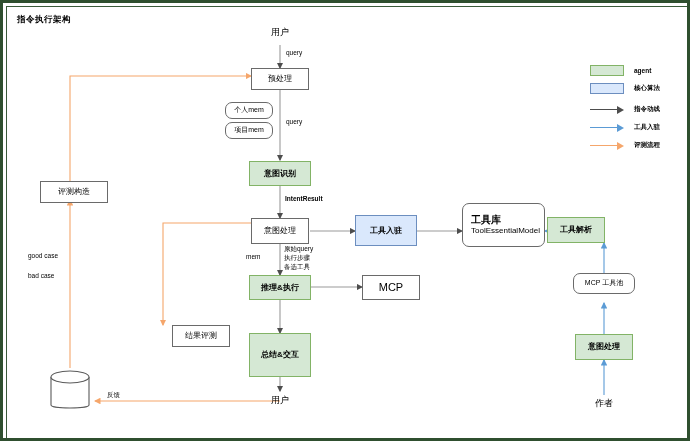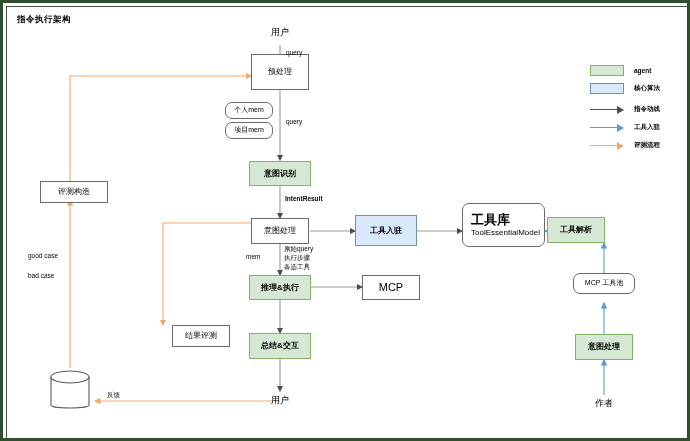--- a/index.html
+++ b/index.html
@@ -101,42 +101,42 @@
     <g stroke="#f5a66b" stroke-width="1.1" fill="none" marker-end="url(#ao)">
       <path d="M67,178 L67,73 L248,73"></path>
       <path d="M67,365 L67,197"></path>
       <path d="M248,220 L160,220 L160,322"></path>
       <path d="M277,398 L236,398 L92,398"></path>
     </g>
   </svg>
 
   <div class="node plain" style="left:255px;top:22px;width:44px;height:16px;">用户</div>
 
-  <div class="node" style="left:248px;top:51px;width:58px;height:36px;">预处理</div>
+  <div class="node" style="left:248px;top:65px;width:58px;height:22px;">预处理</div>
 
   <div class="node round" style="left:222px;top:99px;width:48px;height:17px;font-size:7px;">个人mem</div>
 
   <div class="node round" style="left:222px;top:119px;width:48px;height:17px;font-size:7px;">项目mem</div>
 
   <div class="node green" style="left:246px;top:158px;width:62px;height:25px;">意图识别</div>
 
   <div class="node" style="left:248px;top:215px;width:58px;height:26px;">意图处理</div>
 
   <div class="node blue" style="left:352px;top:212px;width:62px;height:31px;">工具入驻</div>
 
   <div class="node round" style="left:459px;top:200px;width:83px;height:44px;justify-content:center;">
-    <div style="font-weight:bold;font-size:13px;align-self:flex-start;margin-left:8px;">工具库</div>
+    <div style="font-weight:bold;font-size:10px;align-self:flex-start;margin-left:8px;">工具库</div>
     <div class="sub" style="align-self:flex-start;margin-left:8px;">ToolEssentialModel</div>
   </div>
 
   <div class="node green" style="left:246px;top:272px;width:62px;height:25px;">推理&amp;执行</div>
 
   <div class="node" style="left:359px;top:272px;width:58px;height:25px;font-size:11px;">MCP</div>
 
-  <div class="node green" style="left:246px;top:330px;width:62px;height:26px;">总结&amp;交互</div>
+  <div class="node green" style="left:246px;top:330px;width:62px;height:44px;">总结&amp;交互</div>
 
   <div class="node plain" style="left:255px;top:390px;width:44px;height:16px;">用户</div>
 
   <div class="node" style="left:37px;top:178px;width:68px;height:22px;">评测构造</div>
 
   <div class="node" style="left:131px;top:322px;width:58px;height:22px;margin-left:38px;">结果评测</div>
 
   <div class="node green" style="left:544px;top:214px;width:58px;height:26px;">工具解析</div>
 
   <div class="node round" style="left:570px;top:270px;width:62px;height:21px;font-size:7px;">MCP 工具池</div>

